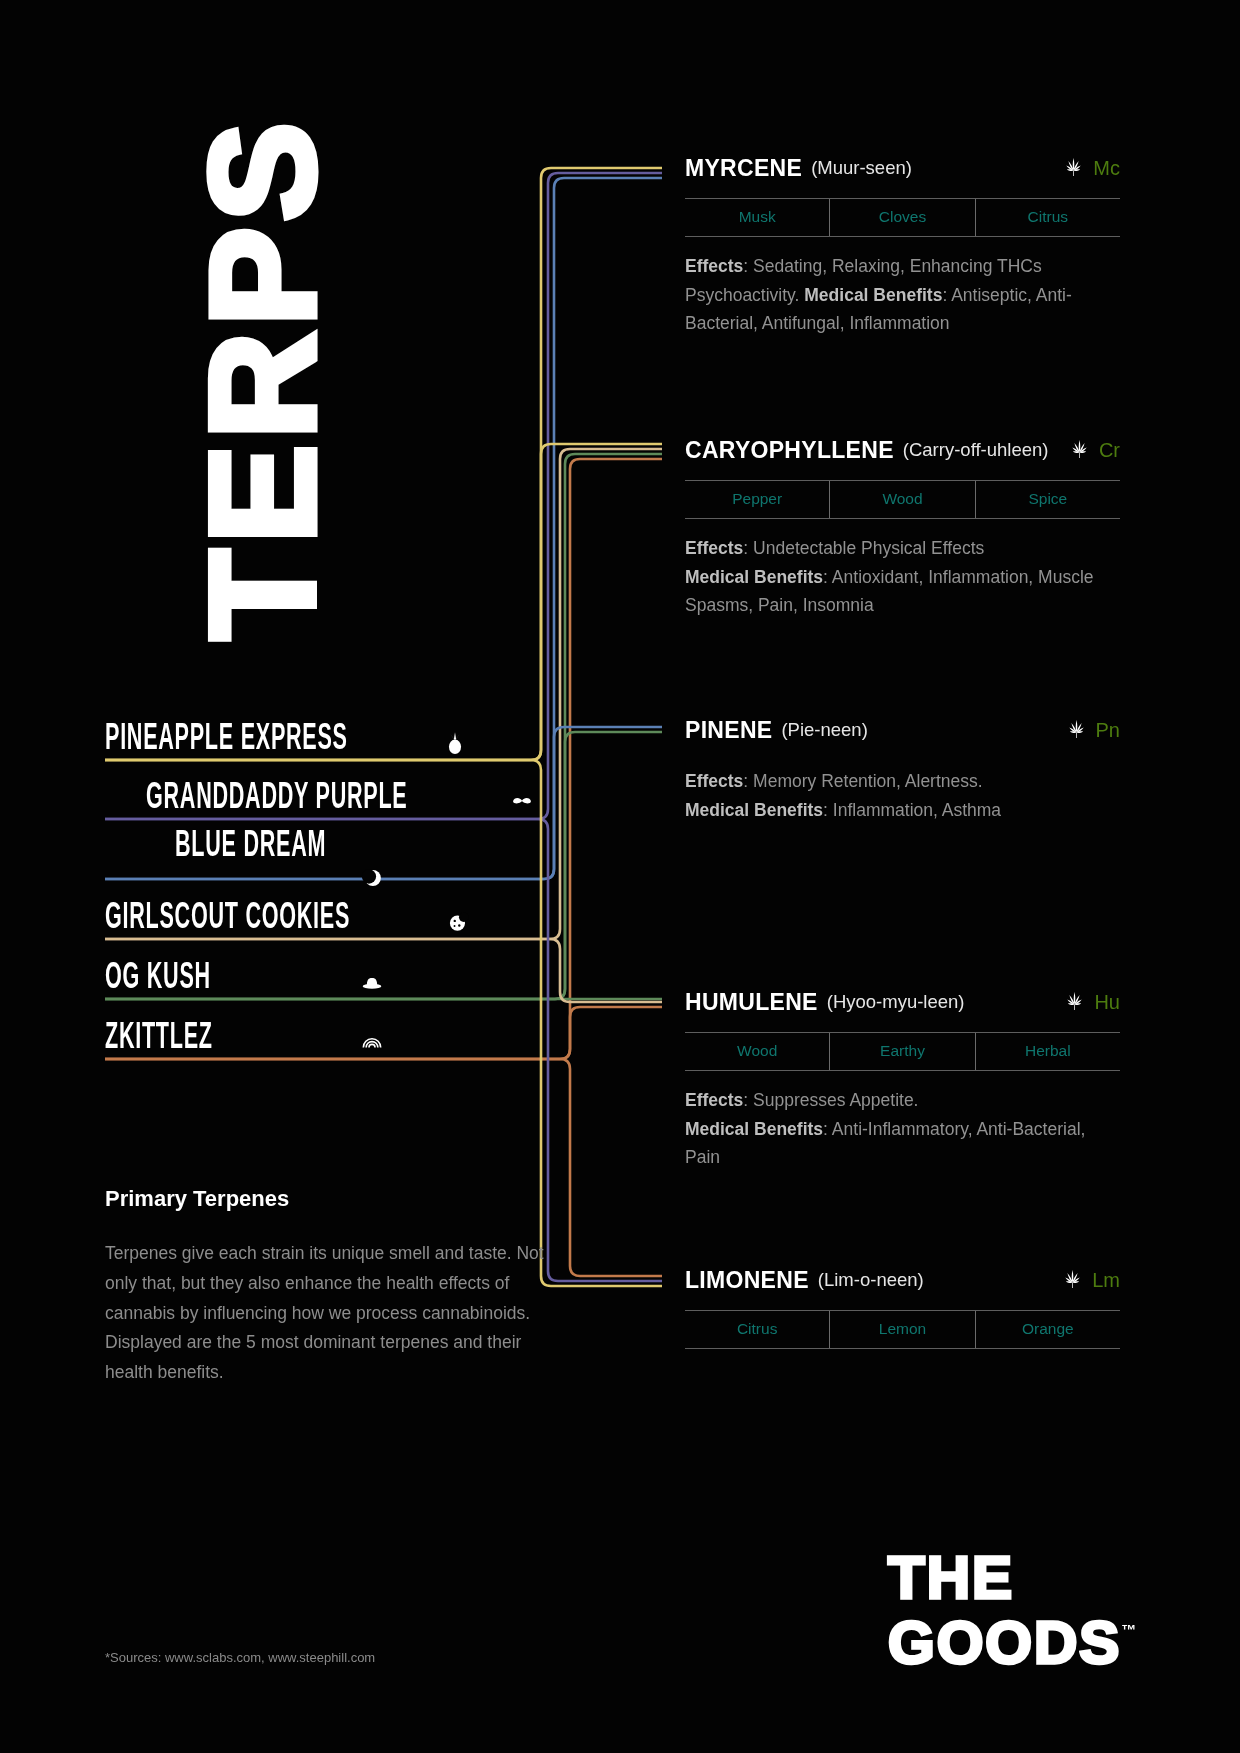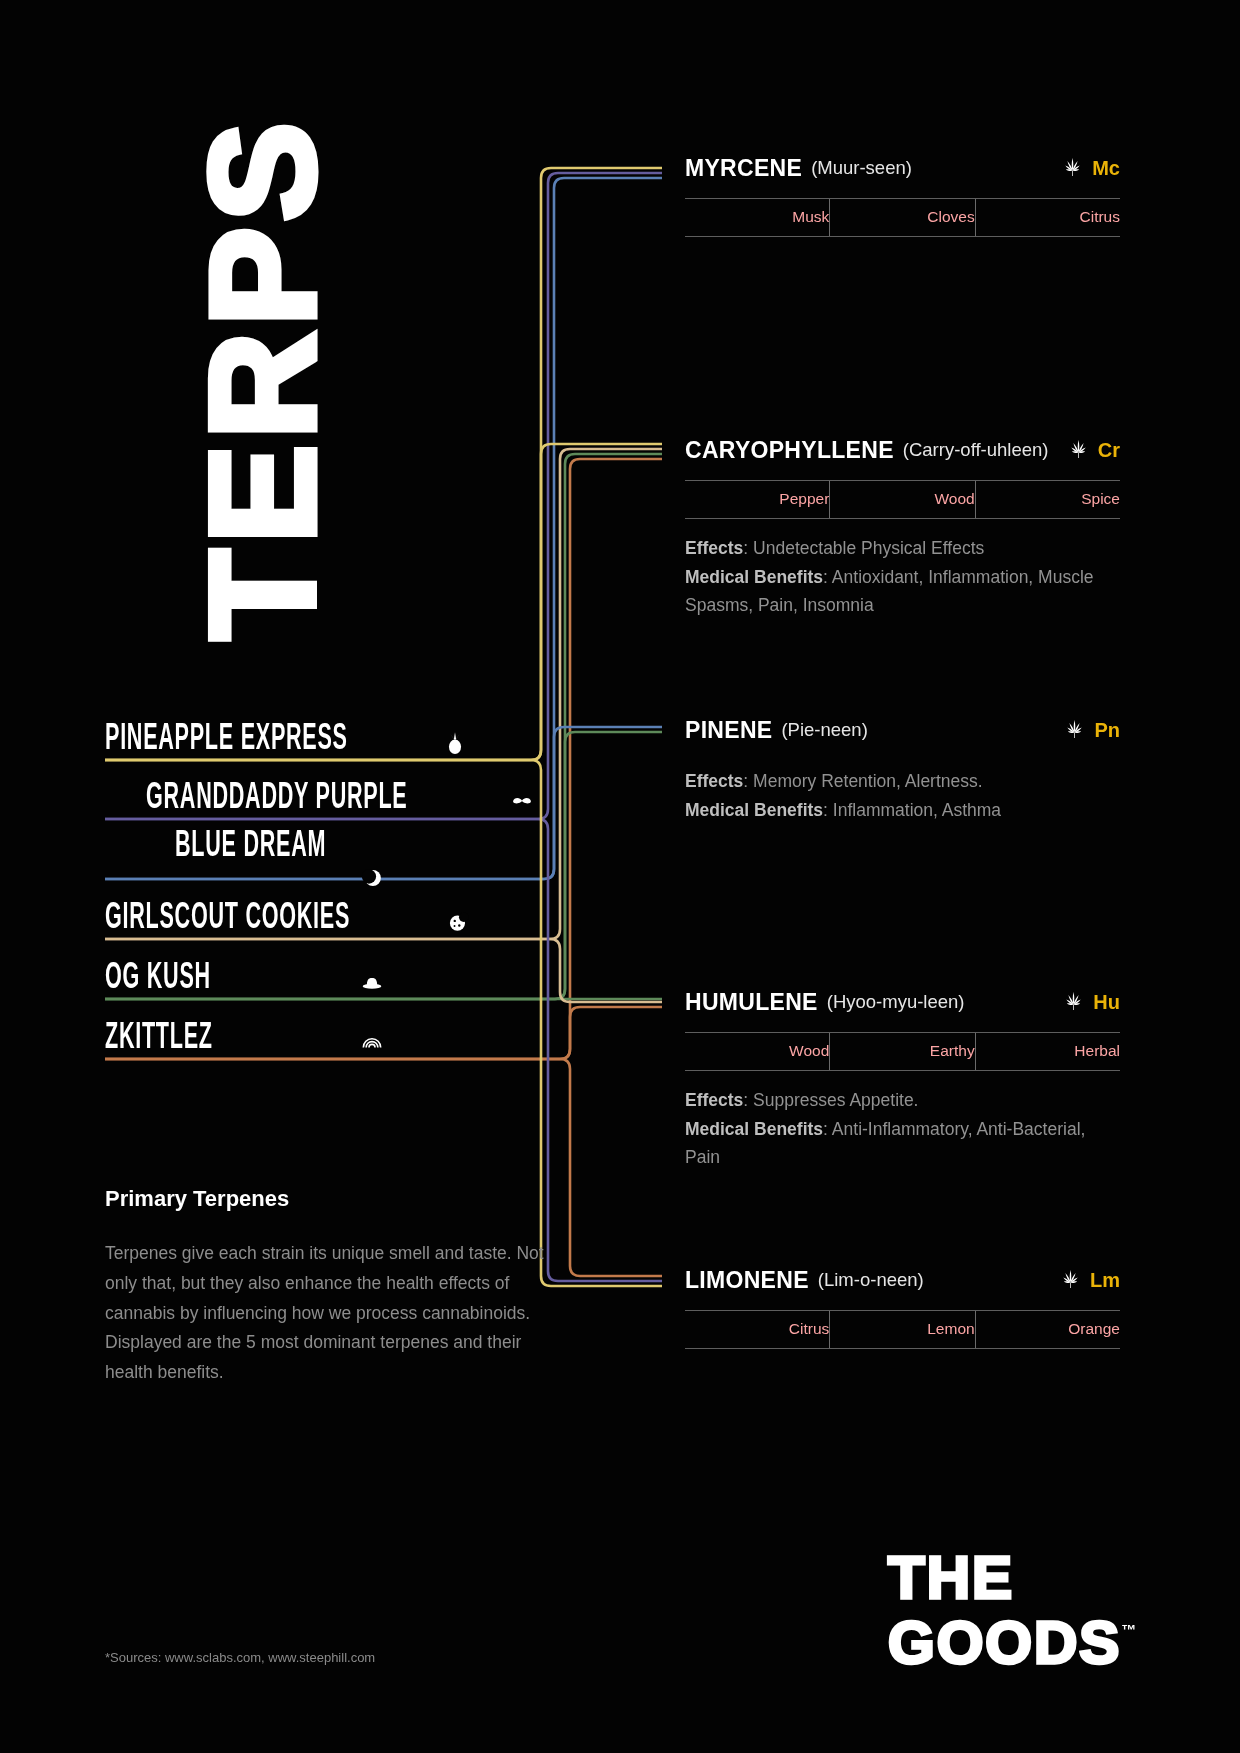--- a/index.html
+++ b/index.html
@@ -26,26 +26,26 @@
     display:inline-block;transform-origin:left bottom;transform:scale(0.72,1.25);
     font-size:30px;font-weight:bold;letter-spacing:1px;color:#fff;white-space:nowrap;
   }
   .strain-icon{width:26px;height:26px;flex:0 0 auto;margin-bottom:2px;}
   
   .terp{position:absolute;left:685px;width:435px;z-index:2;}
   .terp-head{position:relative;height:44px;display:flex;align-items:center;}
   .terp-name{font-size:23px;font-weight:bold;color:#fff;letter-spacing:0.3px;}
   .terp-pron{font-size:18.5px;color:#e6e6e6;margin-left:9px;}
   .terp-abbr-box{position:absolute;right:0;top:0;height:44px;display:flex;align-items:center;gap:7px;}
-  .terp-abbr{font-size:20px;font-weight:bold;color:#eab308;}
+  .terp-abbr{font-size:20px;font-weight:normal;color:#4d7c0f;}
   .terp-flavors{
     display:flex;margin-top:8px;
     border-top:1px solid #5e5e5e;border-bottom:1px solid #5e5e5e;
   }
-  .flavor-cell{flex:1;text-align:right;padding:9px 0 10px 0;font-size:15.5px;color:#fca5a5;}
+  .flavor-cell{flex:1;text-align:center;padding:9px 0 10px 0;font-size:15.5px;color:#0f766e;}
   .flavor-cell + .flavor-cell{border-left:1px solid #6a6a6a;}
   .terp-body{margin-top:15px;font-size:17.5px;line-height:1.63;color:#929292;}
   .terp-body strong{color:#bfbfbf;font-weight:bold;}
   
   #about{position:absolute;left:105px;top:1186px;width:445px;z-index:2;}
   #about h3{margin:0 0 27px 0;font-size:22px;font-weight:bold;color:#fff;}
   #about p{margin:0;font-size:17.5px;line-height:1.7;color:#8d8d8d;}
   
   #sources{position:absolute;left:105px;top:1650px;font-size:13px;color:#8a8a8a;z-index:2;}
   
@@ -152,20 +152,23 @@
               </g>
             </svg>
          <span class="terp-abbr">Mc</span>
        </span>
      </div>
      <div class="terp-flavors">
           <div class="flavor-cell">Musk</div>
           <div class="flavor-cell">Cloves</div>
           <div class="flavor-cell">Citrus</div>
         </div>
+     <div class="terp-body">
+       <strong>Effects</strong>: Sedating, Relaxing, Enhancing THCs Psychoactivity. <strong>Medical Benefits</strong>: Antiseptic, Anti-Bacterial, Antifungal, Inflammation
+     </div>
       </div>
       <div class="terp" style="top: 428px;">
         <div class="terp-head">
        <span class="terp-name">CARYOPHYLLENE</span>
        <span class="terp-pron">(Carry-off-uhleen)</span>
        <span class="terp-abbr-box">
          <svg viewBox="0 0 24 24" width="25" height="25">
               <g fill="#fff">
                 <path transform="rotate(0 12 14)" d="M12 2 C13 6.5600000000000005 13 11 12 14 C11 11 11 6.5600000000000005 12 2 Z"></path>
                 <path transform="rotate(-28 12 14)" d="M12 3.5 C13 7.49 13 11.375 12 14 C11 11.375 11 7.49 12 3.5 Z"></path>

